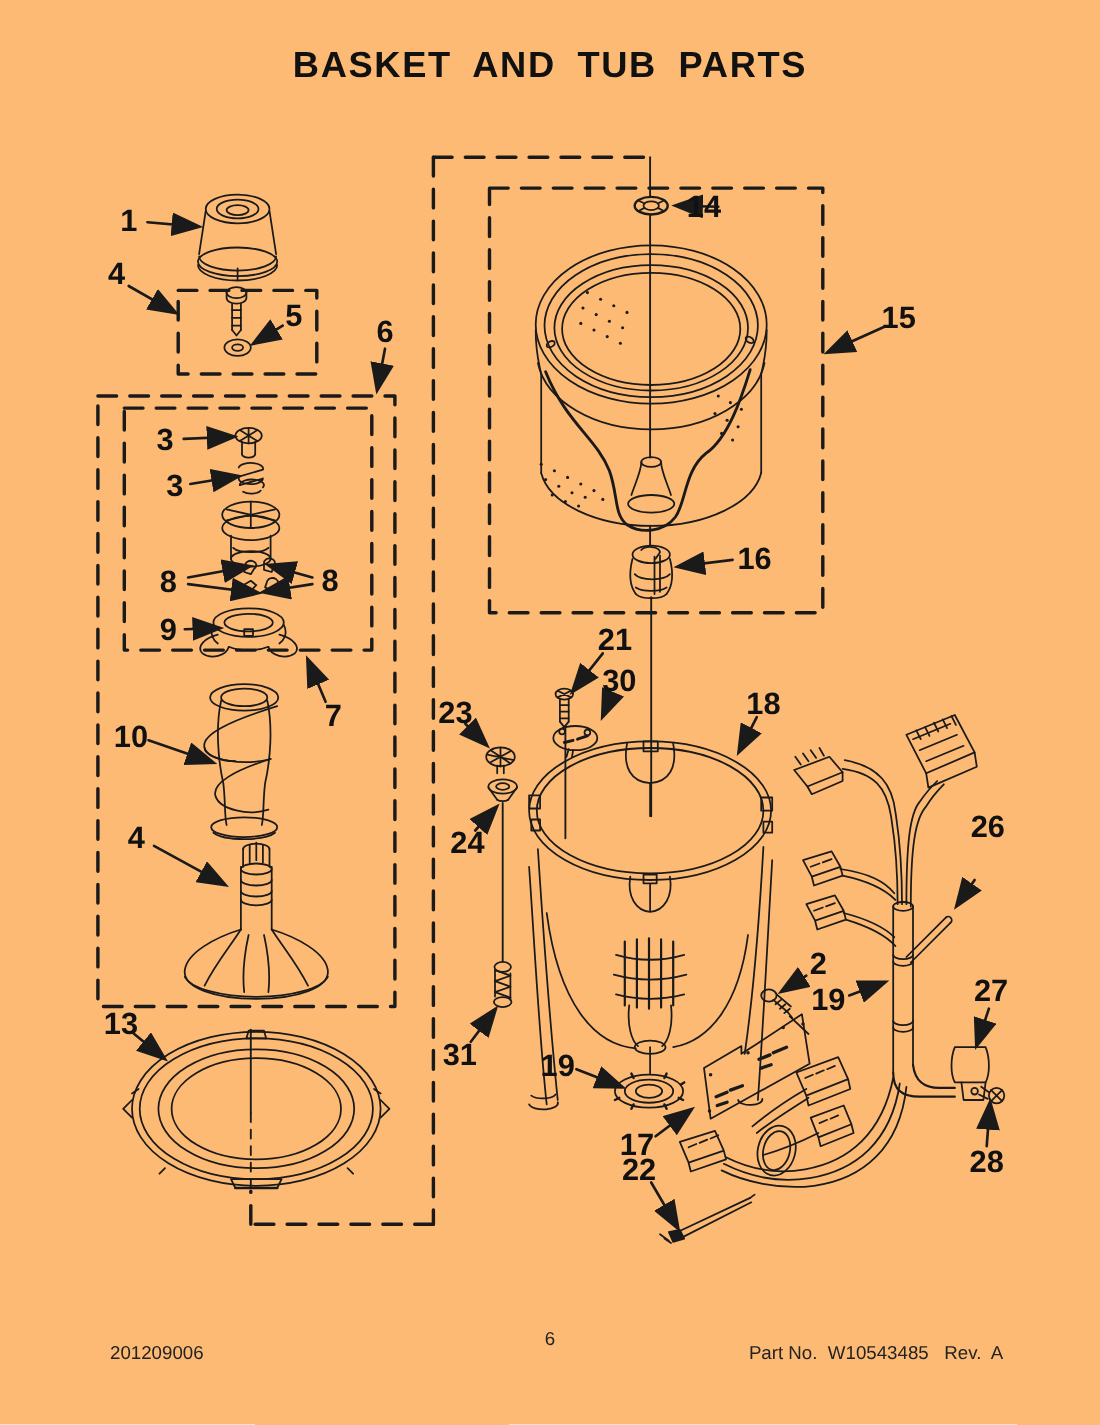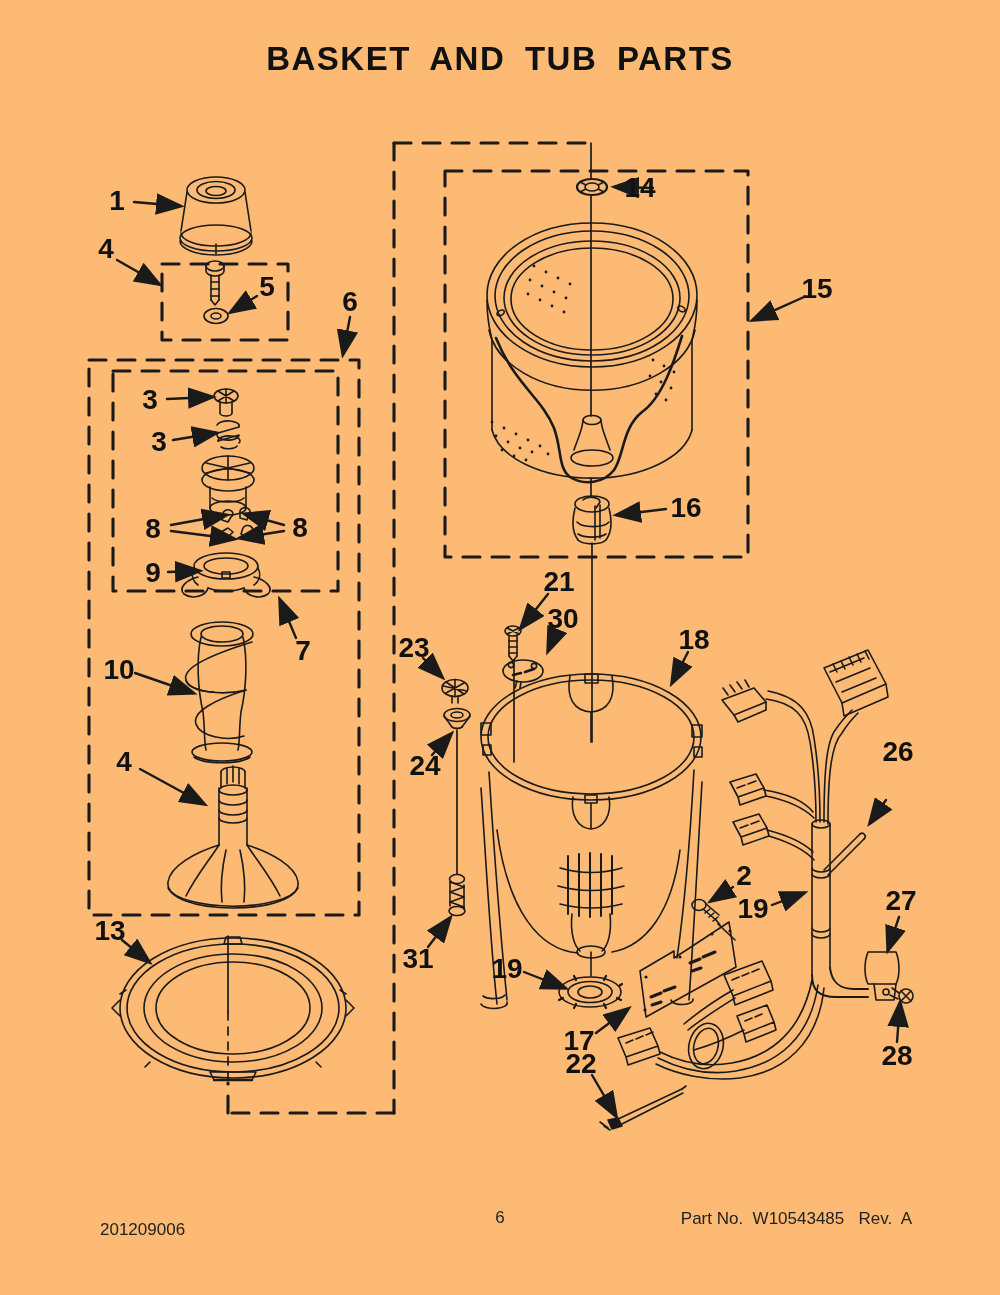--- a/index.html
+++ b/index.html
@@ -14,21 +14,21 @@
   svg.diagram{position:absolute;left:0;top:0;}
   .co{
     position:absolute;transform:translate(-50%,-50%);
     font-size:28px;font-weight:bold;color:#111;line-height:1;
   }
   .footer{
     position:absolute;top:1208px;left:0;width:1000px;font-size:17px;color:#222;
   }
   .footer .doc{position:absolute;left:100px;top:0;white-space:pre;margin-top:12px;}
   .footer .pg{position:absolute;left:0;width:1000px;text-align:center;top:0;white-space:pre;}
-  .footer .pn{position:absolute;right:88px;top:1px;white-space:pre;text-align:center;}
+  .footer .pn{position:absolute;right:88px;top:12px;white-space:pre;text-align:center;}
 </style>
 </head>
 <body>
 
 <div class="page">
 
   <div class="title">BASKET AND TUB PARTS</div>
 
   <svg class="diagram" width="1000" height="1295" viewBox="0 0 1000 1295" fill="none" stroke="#1a1a1a" stroke-width="1.6" stroke-linecap="round" stroke-linejoin="round">
     <defs>

